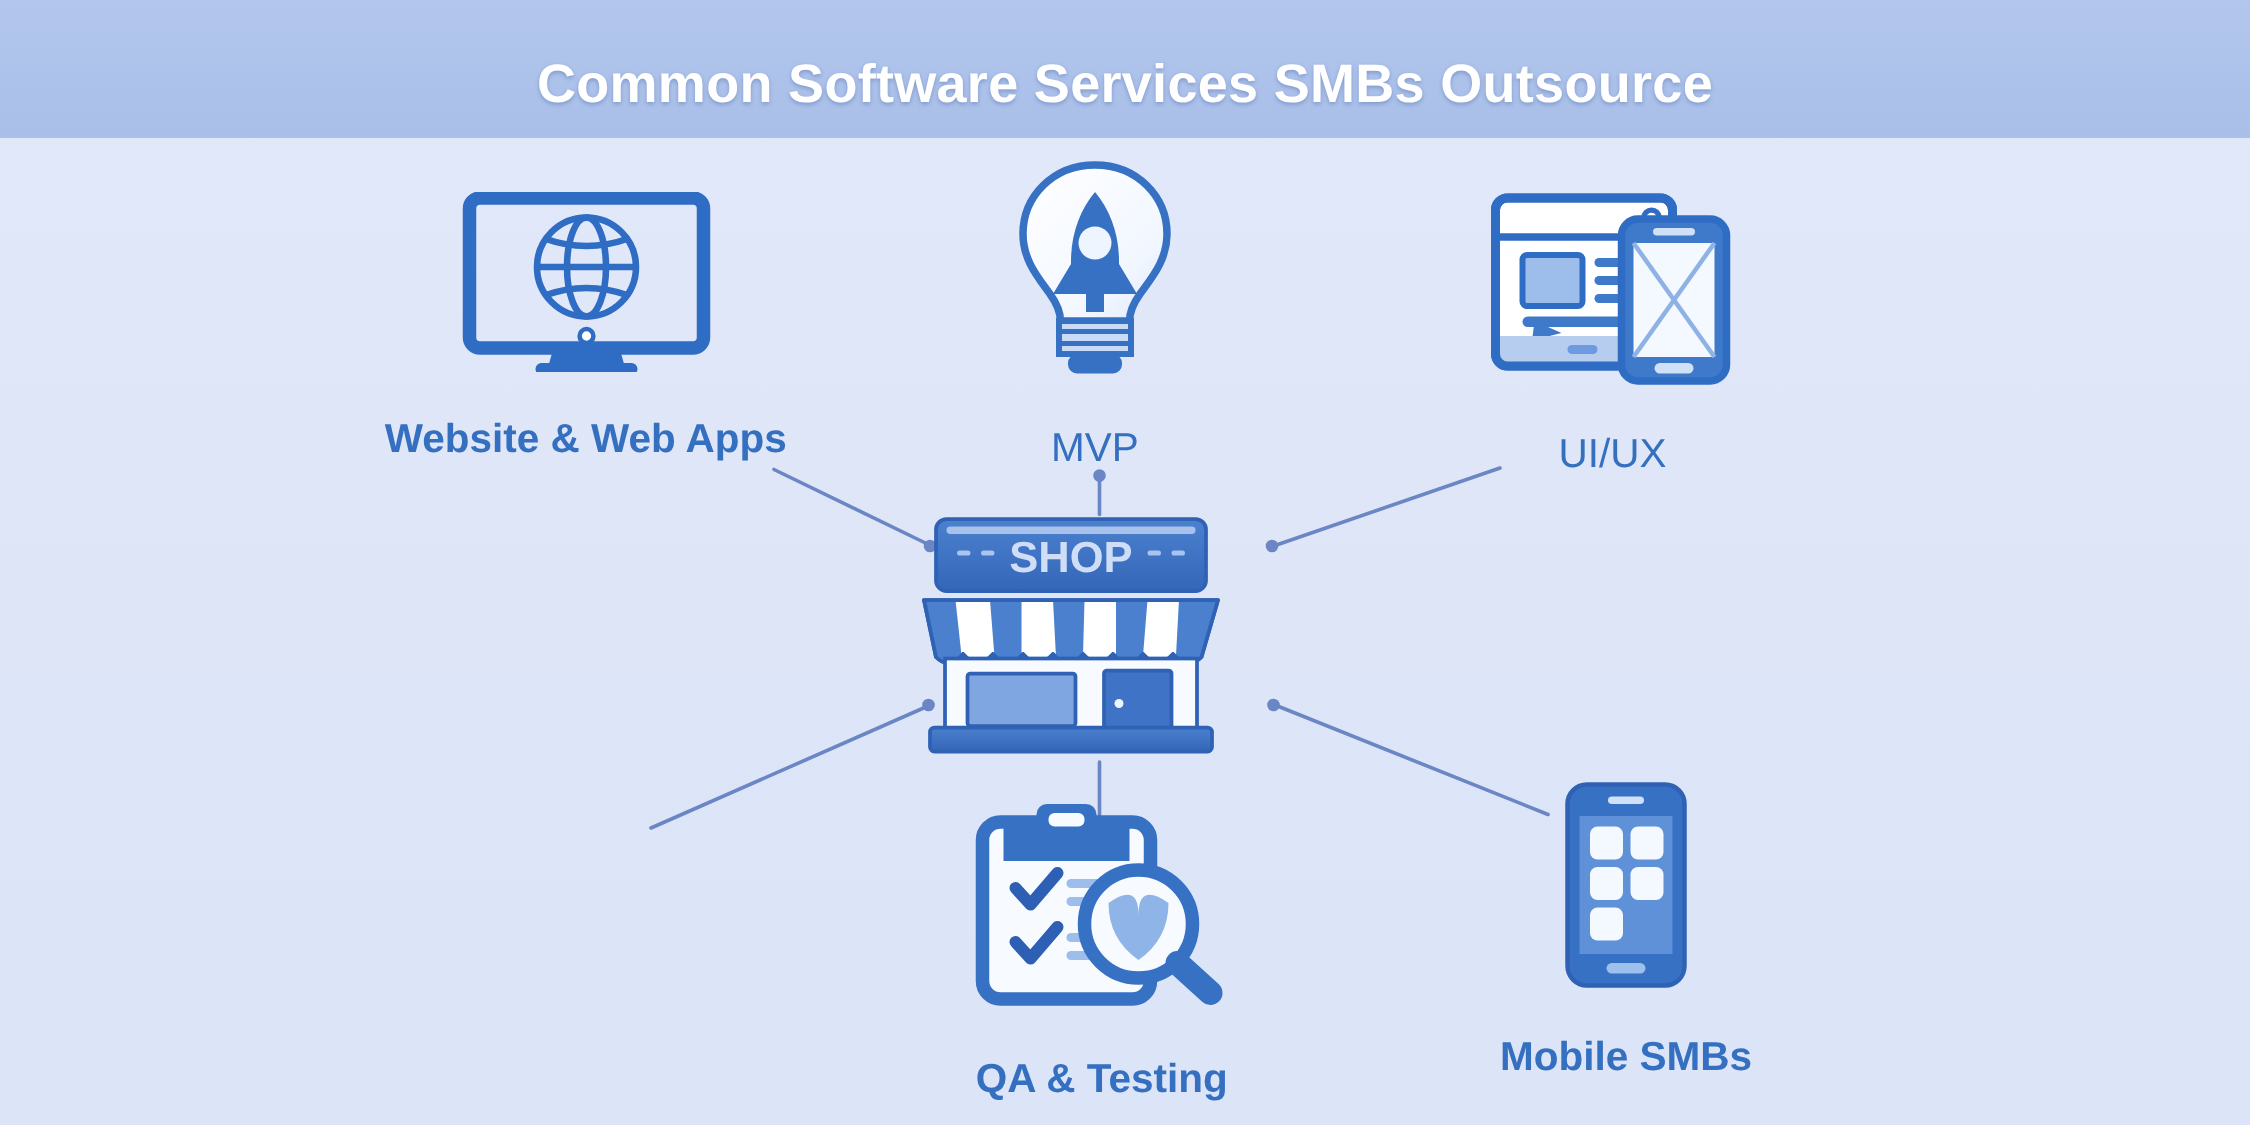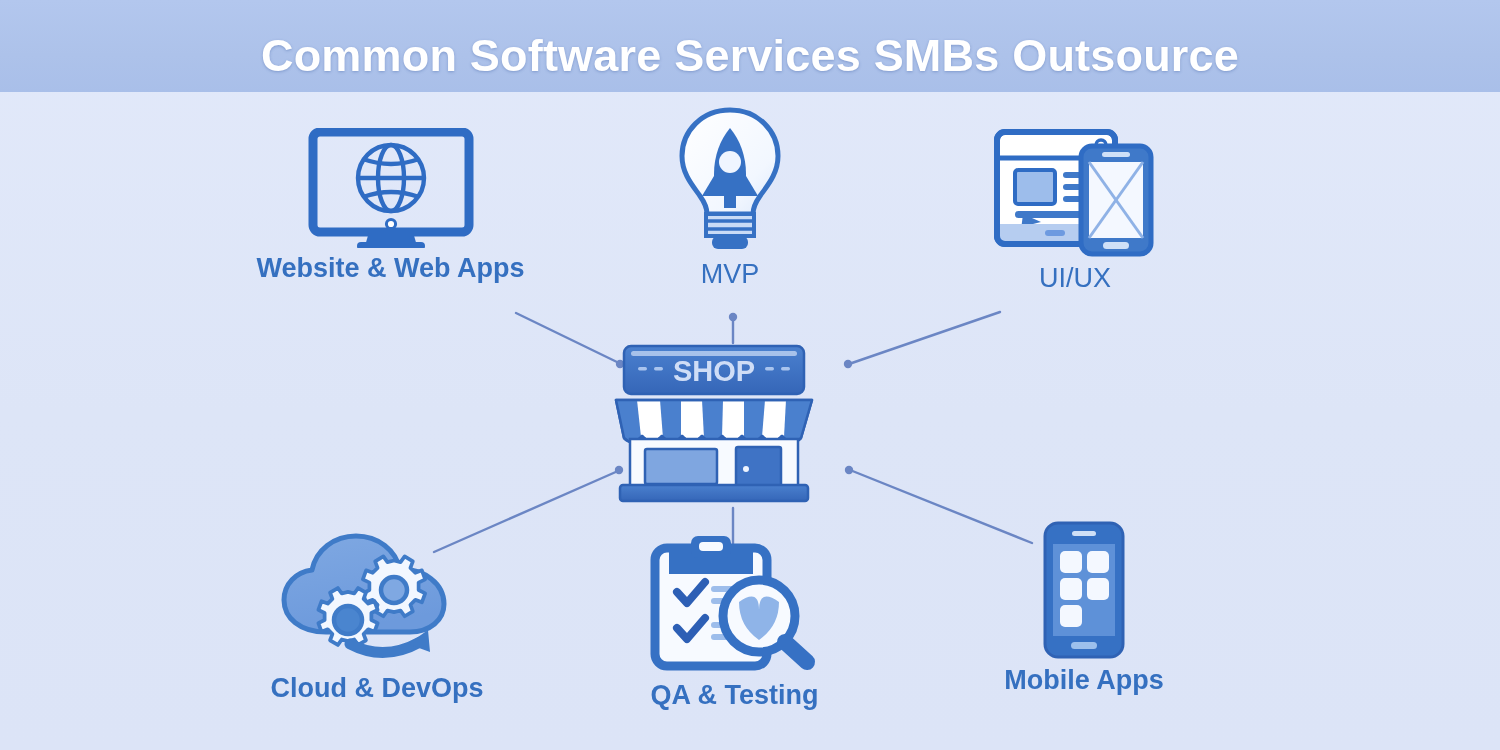--- a/index.html
+++ b/index.html
@@ -24,21 +24,21 @@
     top: 0;
     width: 1500px;
     height: 92px;
     background: linear-gradient(180deg, #b3c7ee 0%, #adc2ea 60%, #a9bfe9 100%);
     display: flex;
     align-items: center;
     justify-content: center;
   }
   #banner-title {
     color: #ffffff;
-    font-size: 45px;
+    font-size: 36px;
     font-weight: bold;
     letter-spacing: 0.2px;
     text-shadow: 0 1px 3px rgba(74, 104, 168, 0.45);
     white-space: nowrap;
     margin-top: 19px;
   }
 
   
   #links {
     position: absolute;
@@ -48,20 +48,21 @@
     height: 750px;
     pointer-events: none;
   }
 
   
   .node {
     position: absolute;
     display: flex;
     flex-direction: column;
     align-items: center;
+    gap: 24px;
   }
   .node .art {
     display: block;
   }
   .node .label {
     margin-top: 6px;
     color: #3570c0;
     font-size: 27px;
     line-height: 1.1;
     white-space: nowrap;
@@ -257,51 +258,20 @@
 
       <rect x="40" y="110" width="48" height="22" fill="#c9dbf6" stroke="#3671c4" stroke-width="4"></rect>
       <line x1="41" y1="117" x2="87" y2="117" stroke="#3671c4" stroke-width="3.4"></line>
       <line x1="41" y1="125" x2="87" y2="125" stroke="#3671c4" stroke-width="3.4"></line>
 
       <rect x="46" y="132" width="36" height="13" rx="6" fill="#3671c4"></rect>
     </svg>
     <div class="label">MVP</div>
   </div>
 
-  <div class="node" id="node-cloud">
-    <svg class="art" width="210" height="140" viewBox="0 0 210 140">
-      <defs>
-        <linearGradient id="gCloud" x1="0" y1="0" x2="0.3" y2="1">
-          <stop offset="0%" stop-color="#7fa8e2"></stop>
-          <stop offset="100%" stop-color="#6d9adc"></stop>
-        </linearGradient>
-      </defs>
-
-      <path d="M54 104 C28 104 12 90 12 72 C12 56 24 44 40 42 C44 22 62 8 84 8
-               C106 8 124 22 128 42 C152 40 172 56 172 76 C172 92 158 104 138 104 Z" fill="url(#gCloud)" stroke="#3f7bc8" stroke-width="5" stroke-linejoin="round"></path>
-
-      <g transform="translate(122,62)">
-        <path d="M0-36 L8-34 L13-41 L23-35 L20-27 L26-21 L34-24 L38-13 L30-9 L30 0 L38 4 L34 15 L26 12
-                 L20 18 L23 26 L13 32 L8 25 L0 27 L-8 25 L-13 32 L-23 26 L-20 18 L-26 12 L-34 15 L-38 4
-                 L-30 0 L-30-9 L-38-13 L-34-24 L-26-21 L-20-27 L-23-35 L-13-41 L-8-34 Z" transform="scale(0.82)" fill="#f2f7ff" stroke="#3f7bc8" stroke-width="4.5" stroke-linejoin="round"></path>
-        <circle cx="0" cy="0" r="13" fill="#7fa8e2" stroke="#3f7bc8" stroke-width="4.5"></circle>
-      </g>
-
-      <g transform="translate(76,92)">
-        <path d="M0-36 L8-34 L13-41 L23-35 L20-27 L26-21 L34-24 L38-13 L30-9 L30 0 L38 4 L34 15 L26 12
-                 L20 18 L23 26 L13 32 L8 25 L0 27 L-8 25 L-13 32 L-23 26 L-20 18 L-26 12 L-34 15 L-38 4
-                 L-30 0 L-30-9 L-38-13 L-34-24 L-26-21 L-20-27 L-23-35 L-13-41 L-8-34 Z" transform="scale(0.78)" fill="#f2f7ff" stroke="#3f7bc8" stroke-width="4.8" stroke-linejoin="round"></path>
-        <circle cx="0" cy="0" r="14" fill="#4a85cf" stroke="#3f7bc8" stroke-width="4.5"></circle>
-      </g>
-
-      <path d="M78 116 Q112 134 148 114" fill="none" stroke="#3f7bc8" stroke-width="11" stroke-linecap="round"></path>
-      <path d="M156 102 L158 124 L136 116 Z" fill="#3f7bc8"></path>
-    </svg>
-    <div class="label bold">Cloud &amp; DevOps</div>
-  </div>
 
   <div class="node" id="node-qa">
     <svg class="art" width="176" height="145" viewBox="0 0 176 145">
 
       <rect x="8" y="18" width="112" height="118" rx="12" fill="#f7faff" stroke="#3671c4" stroke-width="9"></rect>
       <path d="M22 22 L106 22 L106 44 L22 44 Z" fill="#3671c4"></path>
       <rect x="44" y="6" width="40" height="22" rx="7" fill="#3671c4"></rect>
       <rect x="52" y="12" width="24" height="9" rx="4" fill="#f7faff"></rect>
 
       <path d="M30 62 L40 73 L58 52" fill="none" stroke="#2d5fb5" stroke-width="8" stroke-linecap="round" stroke-linejoin="round"></path>
@@ -326,16 +296,16 @@
       <rect x="30" y="11" width="24" height="5" rx="2.5" fill="#cfe0f7"></rect>
       <rect x="29" y="122" width="26" height="7" rx="3.5" fill="#9dc0ec"></rect>
       <g fill="#f4f8ff">
         <rect x="18" y="31" width="22" height="22" rx="5"></rect>
         <rect x="45" y="31" width="22" height="22" rx="5"></rect>
         <rect x="18" y="58" width="22" height="22" rx="5"></rect>
         <rect x="45" y="58" width="22" height="22" rx="5"></rect>
         <rect x="18" y="85" width="22" height="22" rx="5"></rect>
       </g>
     </svg>
-    <div class="label bold">Mobile Apps</div>
+    <div class="label bold">Mobile SMBs</div>
   </div>
 
 </div>
 
 </body></html>

